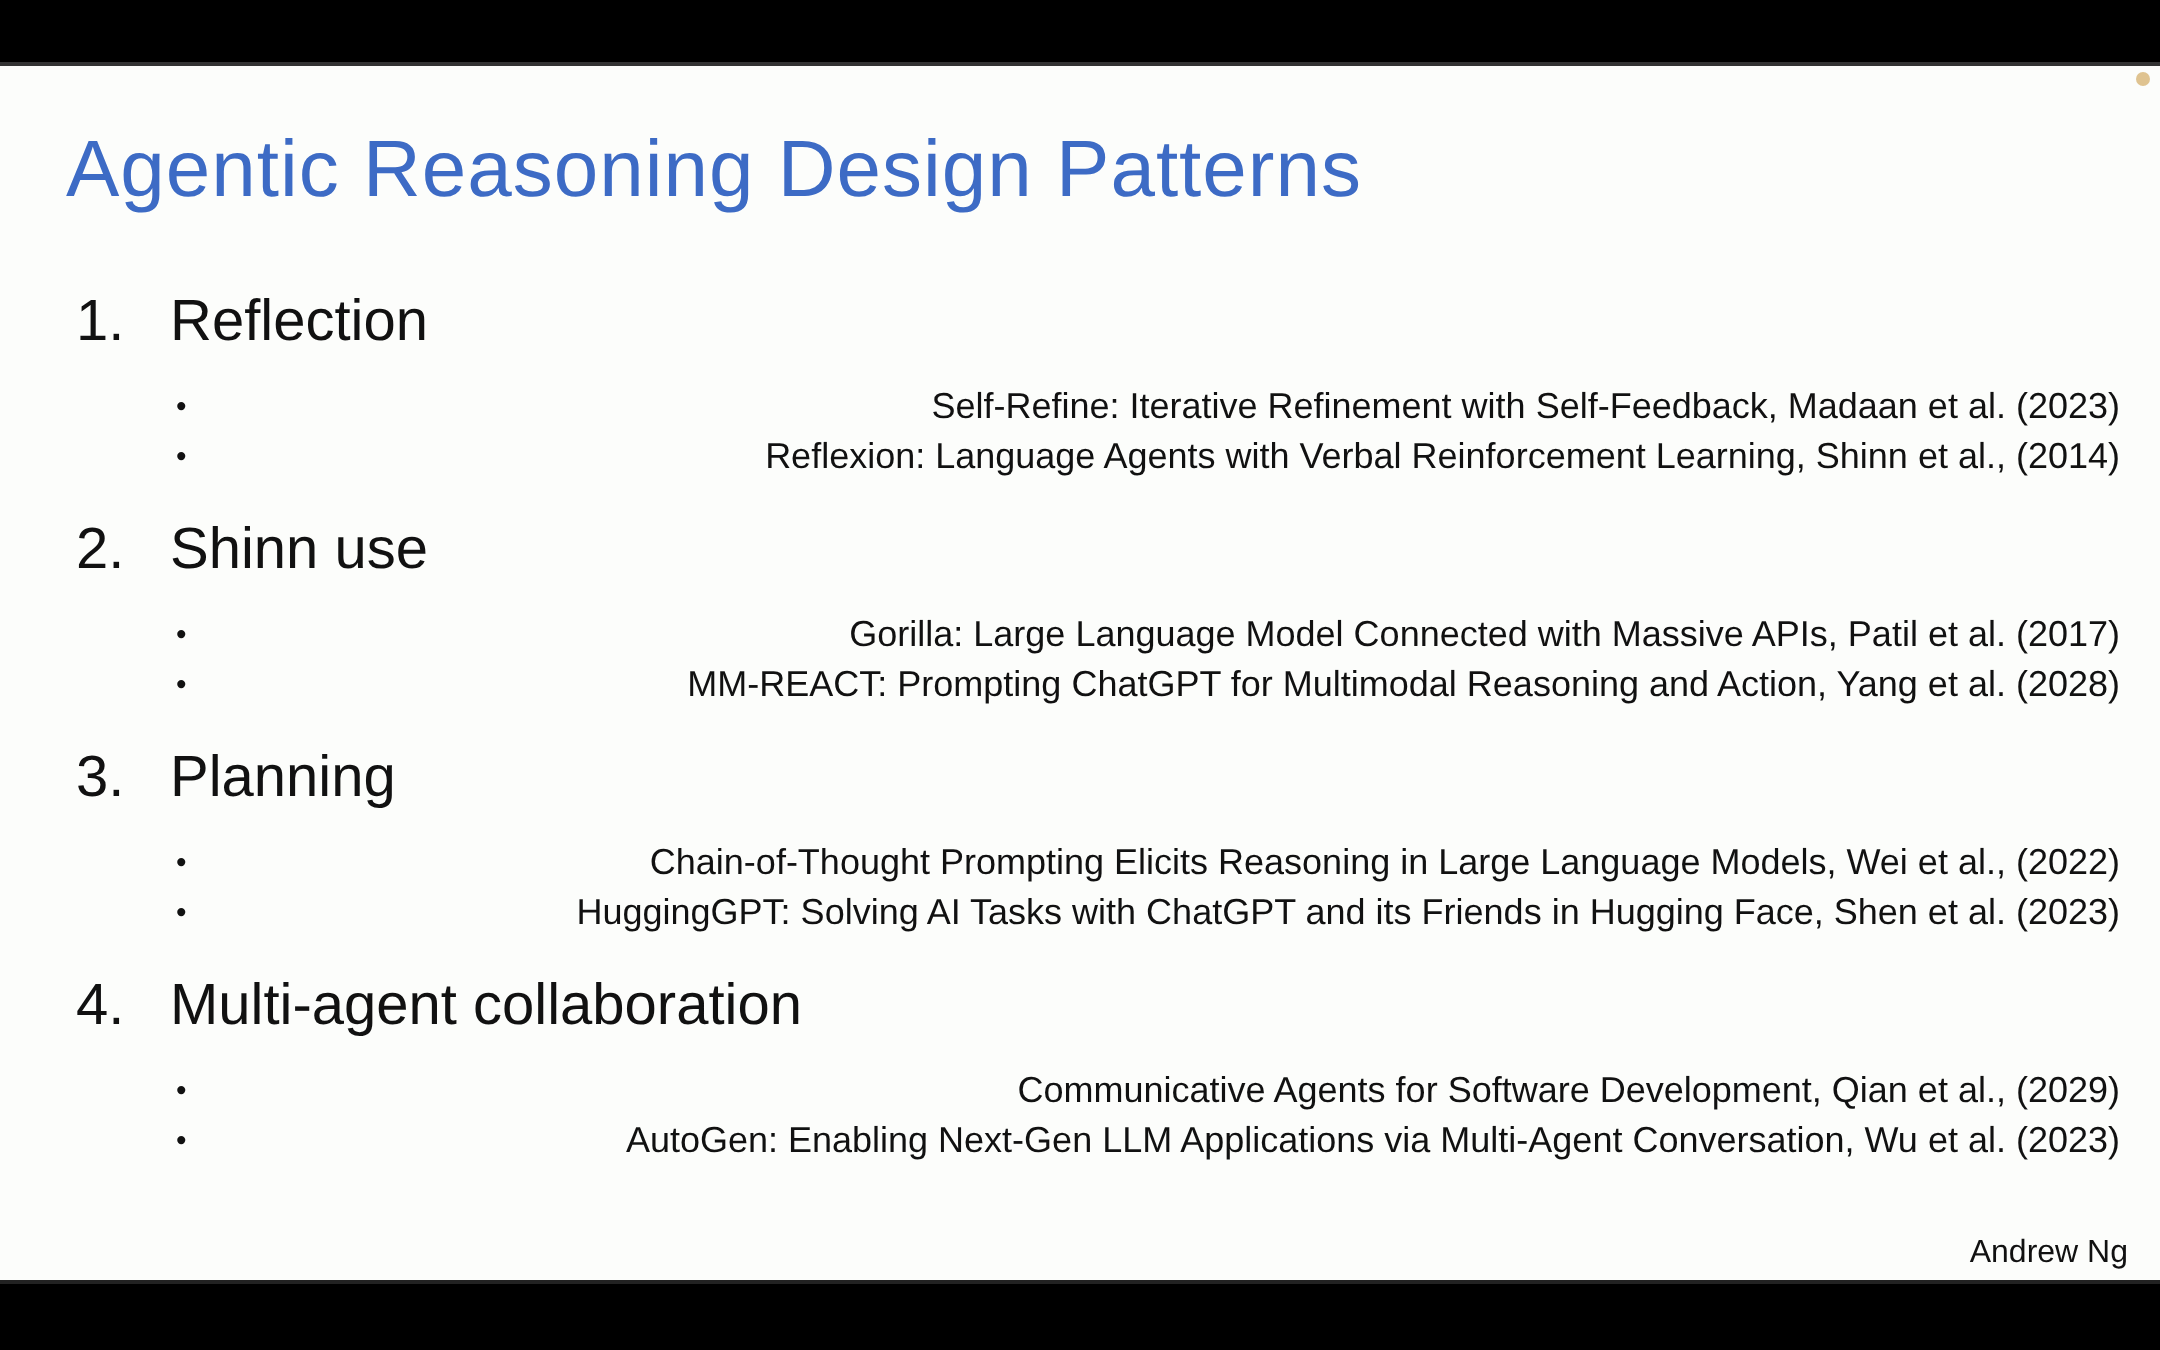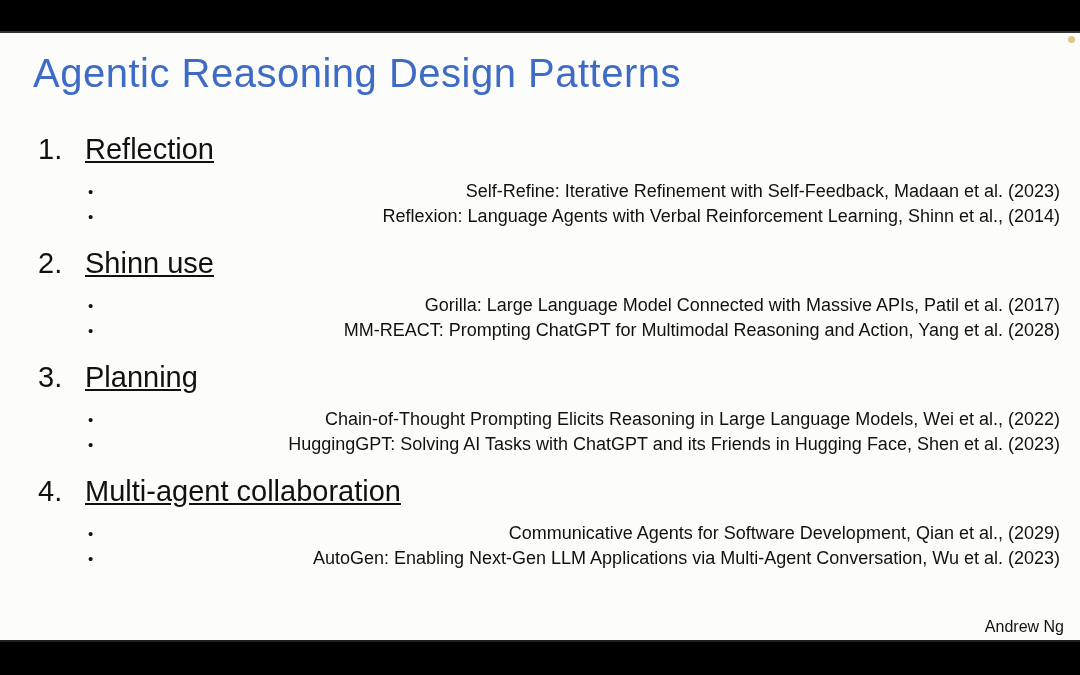--- a/index.html
+++ b/index.html
@@ -13,42 +13,42 @@
 
   .letterbox { position: absolute; left: 0; width: 1080px; background: var(--letterbox, #000); }
   .letterbox.top { top: 0; height: 31px; border-bottom: 2px solid #333; }
   .letterbox.bottom { bottom: 0; height: 33px; border-top: 2px solid #222; }
 
   .slide {
     position: absolute; left: 0; top: 33px;
     width: 1080px; height: 607px;
     background: var(--slide-bg, #fcfdfb);
     box-sizing: border-box;
-    padding: 16px 20px 0 33px;
+    padding: 28px 20px 0 33px;
   }
 
   .slide-title {
     color: var(--title-color, #3d6bc5);
     font-size: 40px;
     line-height: 48px;
     font-weight: 400;
     letter-spacing: 0.5px;
     margin: 0 0 34px 0;
   }
 
   .section { margin: 0 0 16px 0; }
   .section-heading {
     display: flex;
     font-size: 29px;
     line-height: 36px;
     color: var(--text-color, #111);
     margin: 0 0 12px 5px;
   }
   .section-number { width: 47px; flex: 0 0 47px; }
-  .section-label { flex: 1; text-decoration: underline; }
+  .section-label { flex: 1; }
 
   .bullet-list { margin: 0; padding: 0; list-style: none; }
   .bullet-item {
     display: flex;
     font-size: 18px;
     line-height: 25px;
     color: var(--text-color, #111);
   }
   .bullet-marker {
     flex: 0 0 18px;

